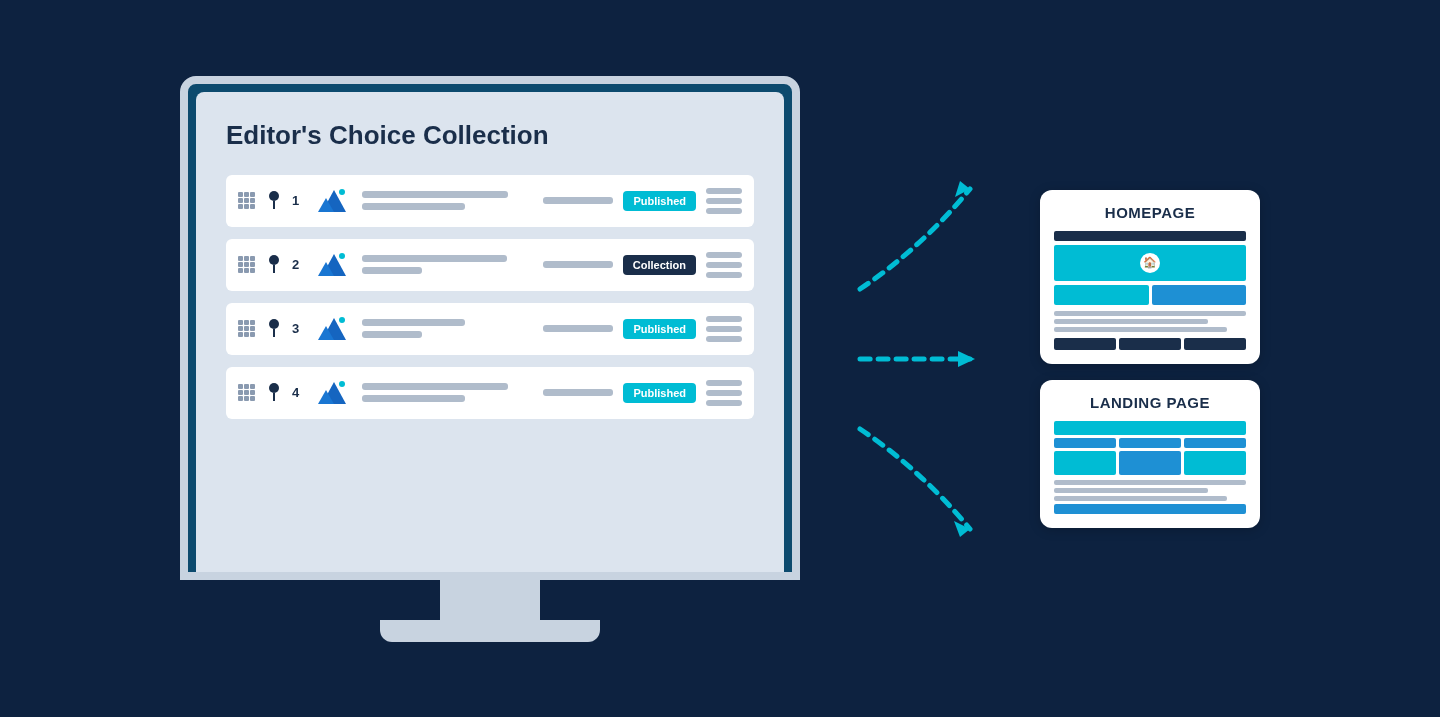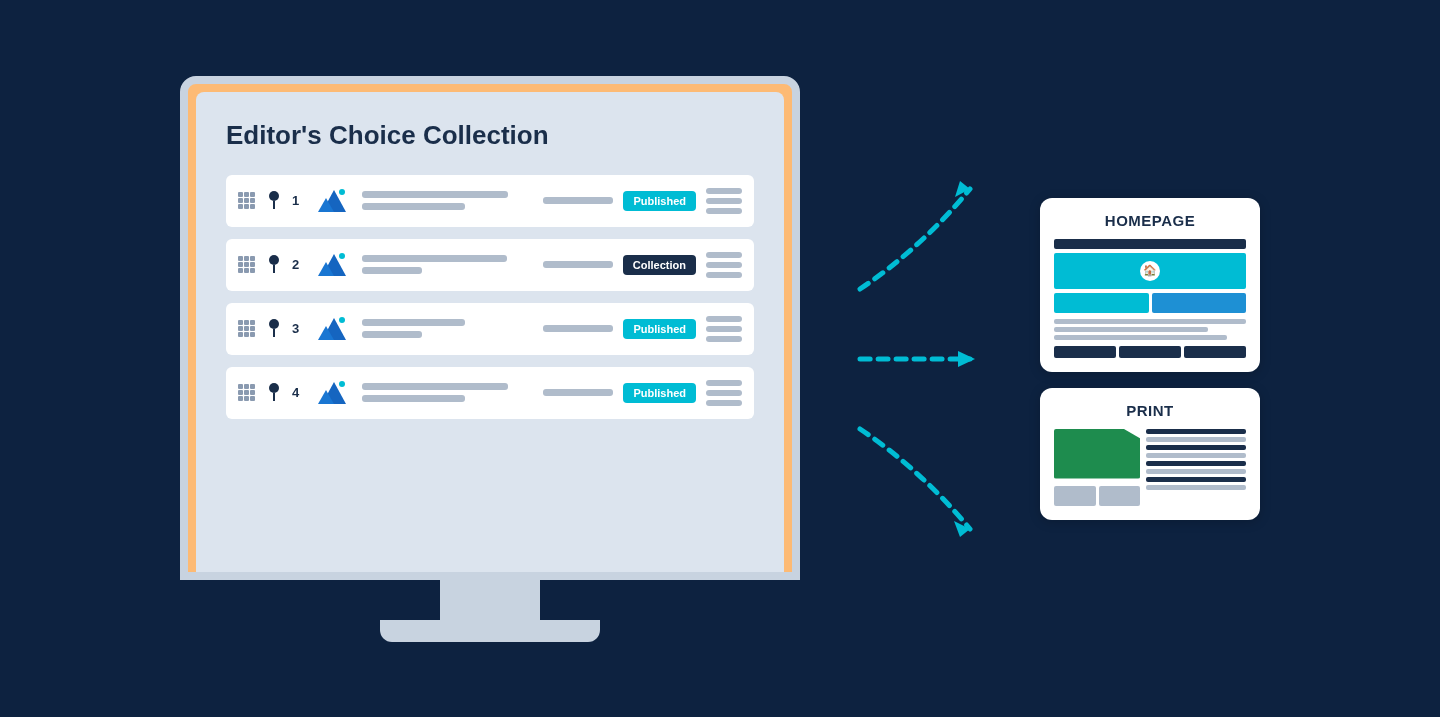--- a/index.html
+++ b/index.html
@@ -27,21 +27,21 @@
     
     .monitor-wrapper {
       display: flex;
       flex-direction: column;
       align-items: center;
       flex-shrink: 0;
     }
 
     .monitor-body {
       width: 620px;
-      background: #fdba74;
+      background: #0c4a6e;
       border-radius: 16px 16px 0 0;
       padding: 8px 8px 0 8px;
       border: 8px solid #c8d3e0;
     }
 
     .monitor-screen {
       background: #dce4ee;
       border-radius: 8px 8px 0 0;
       padding: 28px 30px 30px 30px;
       min-height: 480px;
@@ -575,39 +575,39 @@
           <div class="hp-text-line" style="width:90%"></div>
         </div>
         <div class="hp-bottom-grid">
           <div class="hp-bottom-cell"></div>
           <div class="hp-bottom-cell"></div>
           <div class="hp-bottom-cell"></div>
         </div>
       </div>
     </div>
 
+
     <div class="dest-card">
-      <div class="dest-card-title">PRINT</div>
-      <div class="print-preview">
-        <div class="print-left">
-          <div style="width:100%;height:50px;background:#1e8c4e;clip-path:polygon(0 0,80% 0,100% 20%,100% 100%,0 100%);border-radius:2px;"></div>
-          <div class="print-img-row">
-            <div class="print-img"></div>
-            <div class="print-img"></div>
-          </div>
-        </div>
-        <div class="print-right">
-          <div class="print-text-line-dark"></div>
-          <div class="print-text-line"></div>
-          <div class="print-text-line-dark"></div>
-          <div class="print-text-line"></div>
-          <div class="print-text-line-dark"></div>
-          <div class="print-text-line"></div>
-          <div class="print-text-line-dark"></div>
-          <div class="print-text-line"></div>
-        </div>
+      <div class="dest-card-title">LANDING PAGE</div>
+      <div class="lp-preview">
+        <div class="lp-header-bar"></div>
+        <div class="lp-nav">
+          <div class="lp-nav-item"></div>
+          <div class="lp-nav-item"></div>
+          <div class="lp-nav-item"></div>
+        </div>
+        <div class="lp-content-grid">
+          <div class="lp-content-cell" style="background:#00bcd4;"></div>
+          <div class="lp-content-cell" style="background:#1e90d4;"></div>
+          <div class="lp-content-cell" style="background:#00bcd4;"></div>
+        </div>
+        <div class="lp-text-lines">
+          <div class="lp-text-line" style="width:100%"></div>
+          <div class="lp-text-line" style="width:80%"></div>
+          <div class="lp-text-line" style="width:90%"></div>
+        </div>
+        <div class="lp-bottom"></div>
       </div>
     </div>
 
-
   </div>
 
 </div>
 
 </body></html>

